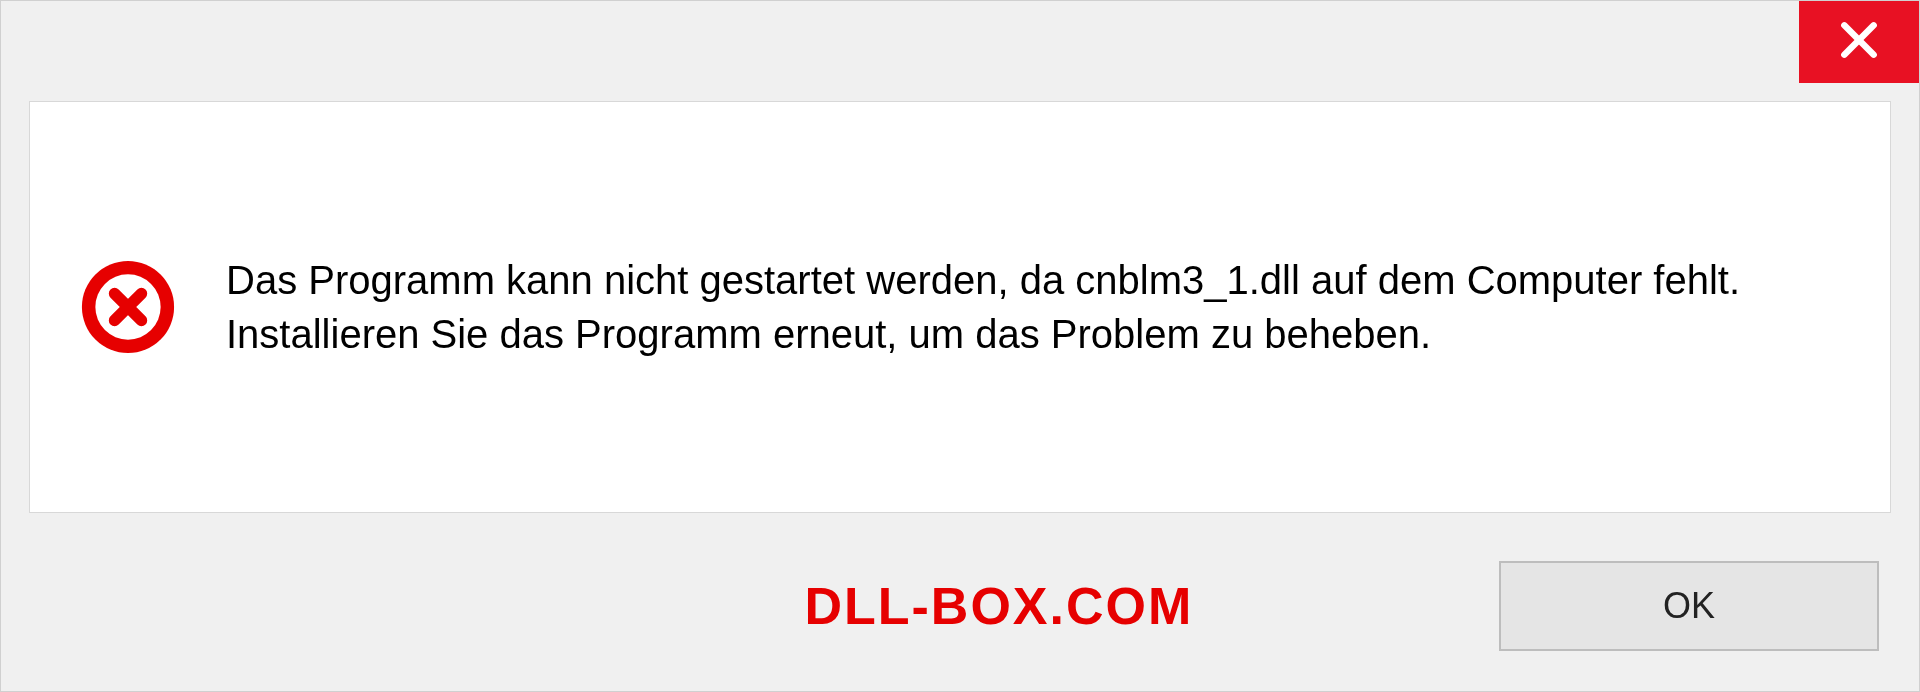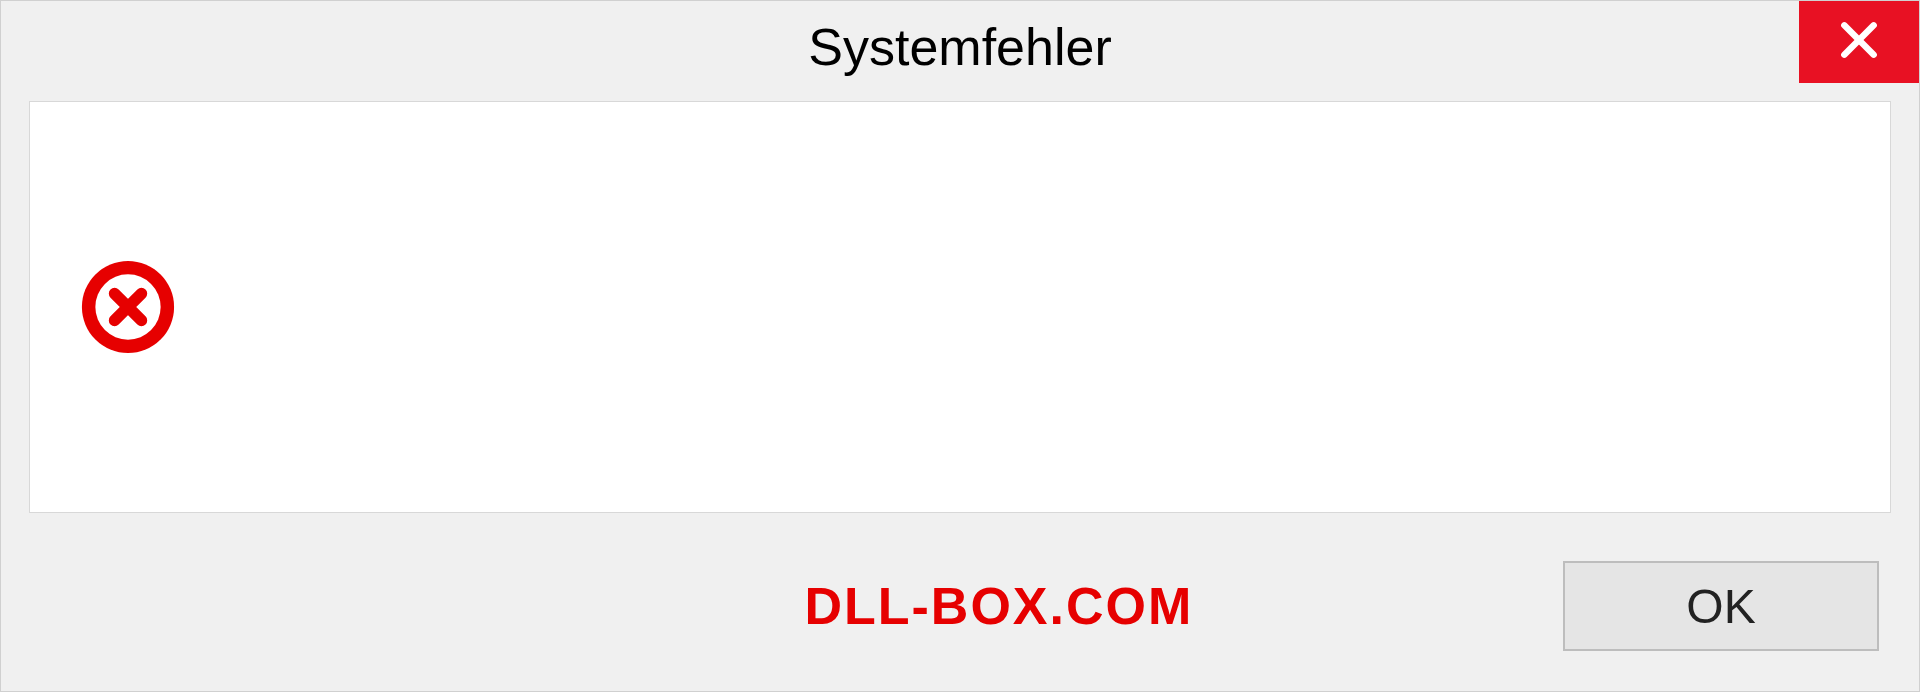--- a/index.html
+++ b/index.html
@@ -77,57 +77,57 @@
     position: absolute;
     left: 50%;
     transform: translateX(-40%);
     font-size: 52px;
     font-weight: 800;
     color: #e60000;
     letter-spacing: 2px;
     font-family: Arial, sans-serif;
   }
   .ok-btn {
-    width: 316px;
+    width: 380px;
     height: 90px;
     background: #e5e5e5;
     border: 2px solid #bdbdbd;
-    font-size: 48px;
+    font-size: 36px;
     color: #222;
     display: flex;
     align-items: center;
     justify-content: center;
     cursor: pointer;
     font-family: inherit;
   }
 </style>
 </head>
 <body>
 
 <div class="dialog">
 
   <div class="titlebar">
-    <div class="titlebar-title">Systemfehler</div>
     <div class="close-btn">
       <span>
         <svg viewBox="0 0 24 24">
             <path d="M4 4 L20 20 M20 4 L4 20" stroke="#ffffff" stroke-width="3.5" stroke-linecap="round" fill="none"></path>
           </svg>
       </span>
     </div>
   </div>
 
   <div class="content-area">
     <div class="error-icon">
       <svg viewBox="0 0 100 100">
         <circle cx="50" cy="50" r="48" fill="#e60000"></circle>
         <circle cx="50" cy="50" r="34" fill="#ffffff"></circle>
         <path d="M36 36 L64 64 M64 36 L36 64" stroke="#e60000" stroke-width="12" stroke-linecap="round" fill="none"></path>
       </svg>
     </div>
+    <div class="message">Das Programm kann nicht gestartet werden, da cnblm3_1.dll auf dem Computer fehlt. Installieren Sie das Programm erneut, um das Problem zu beheben.</div>
   </div>
 
   <div class="footer">
     <div class="watermark">DLL-BOX.COM</div>
     <button class="ok-btn">OK</button>
   </div>
 
 </div>
 
 </body></html>

